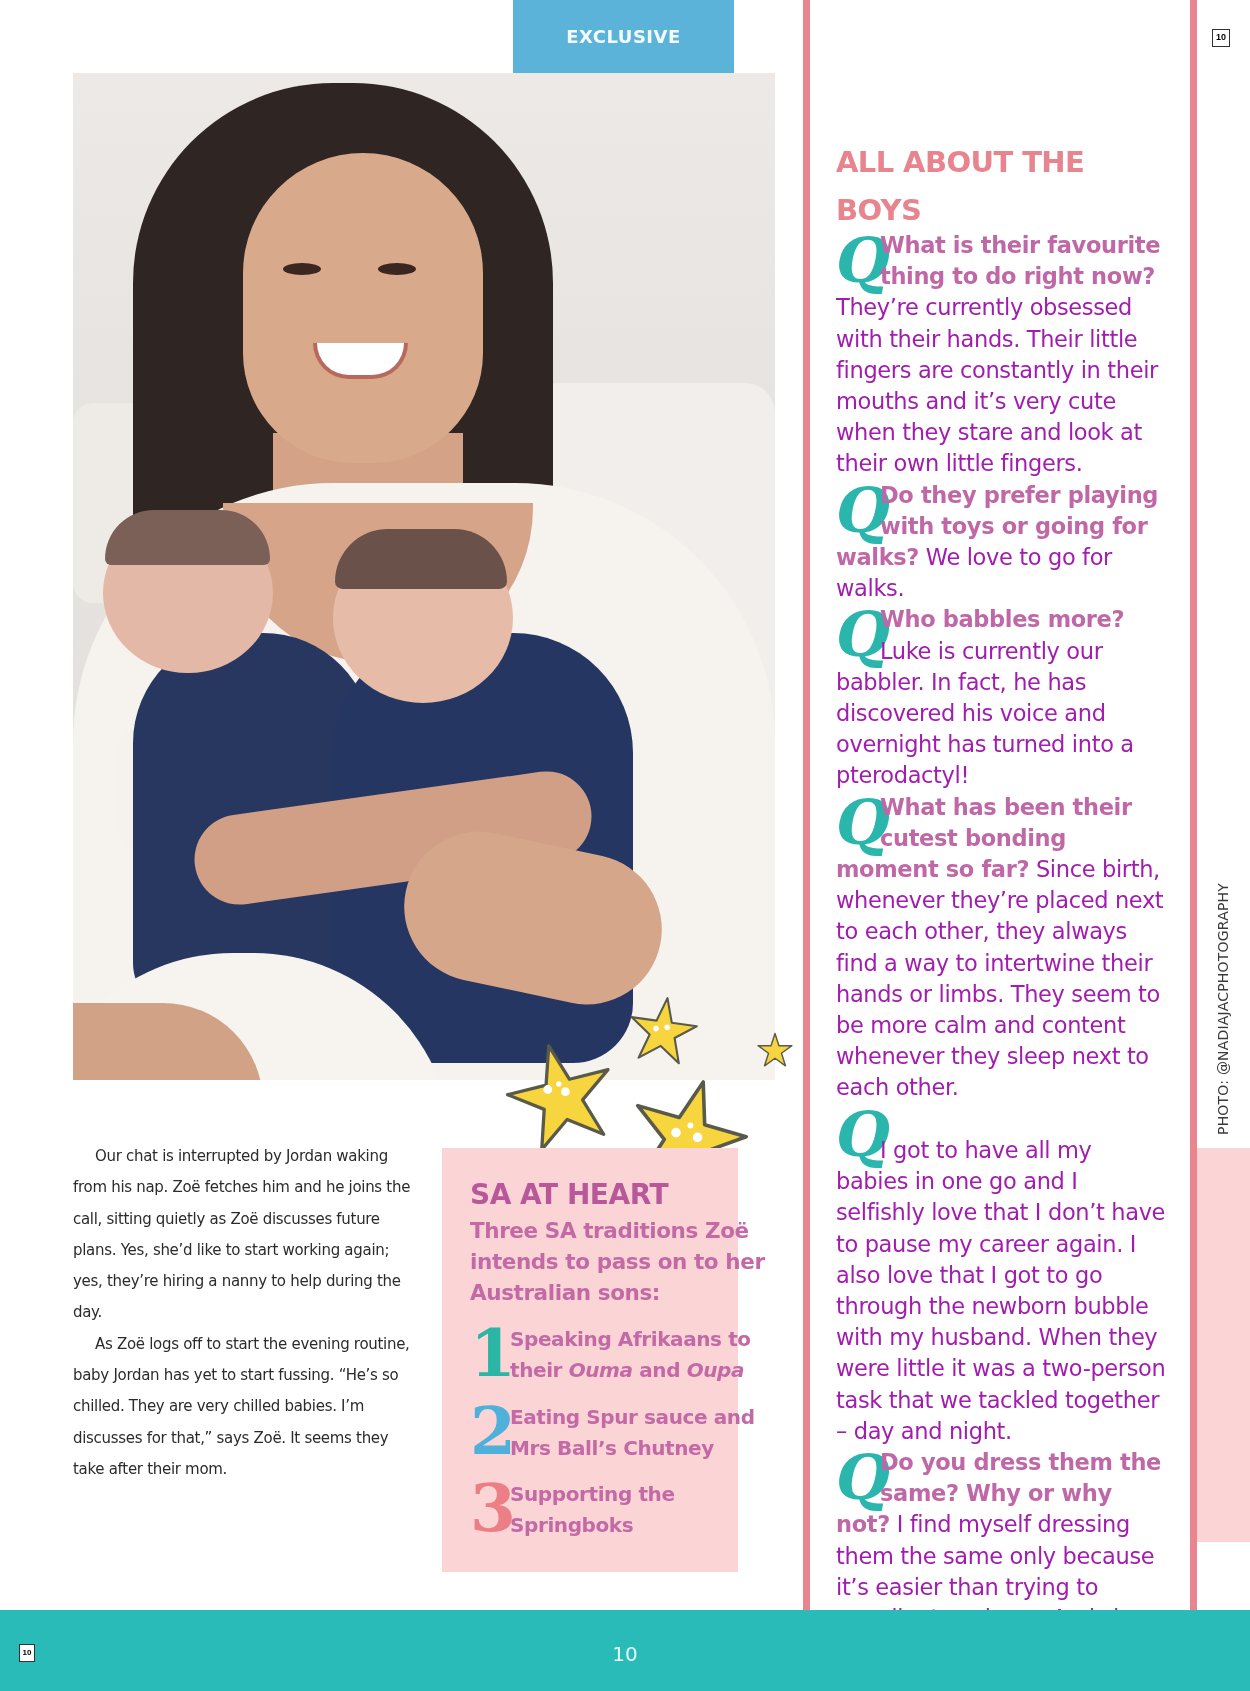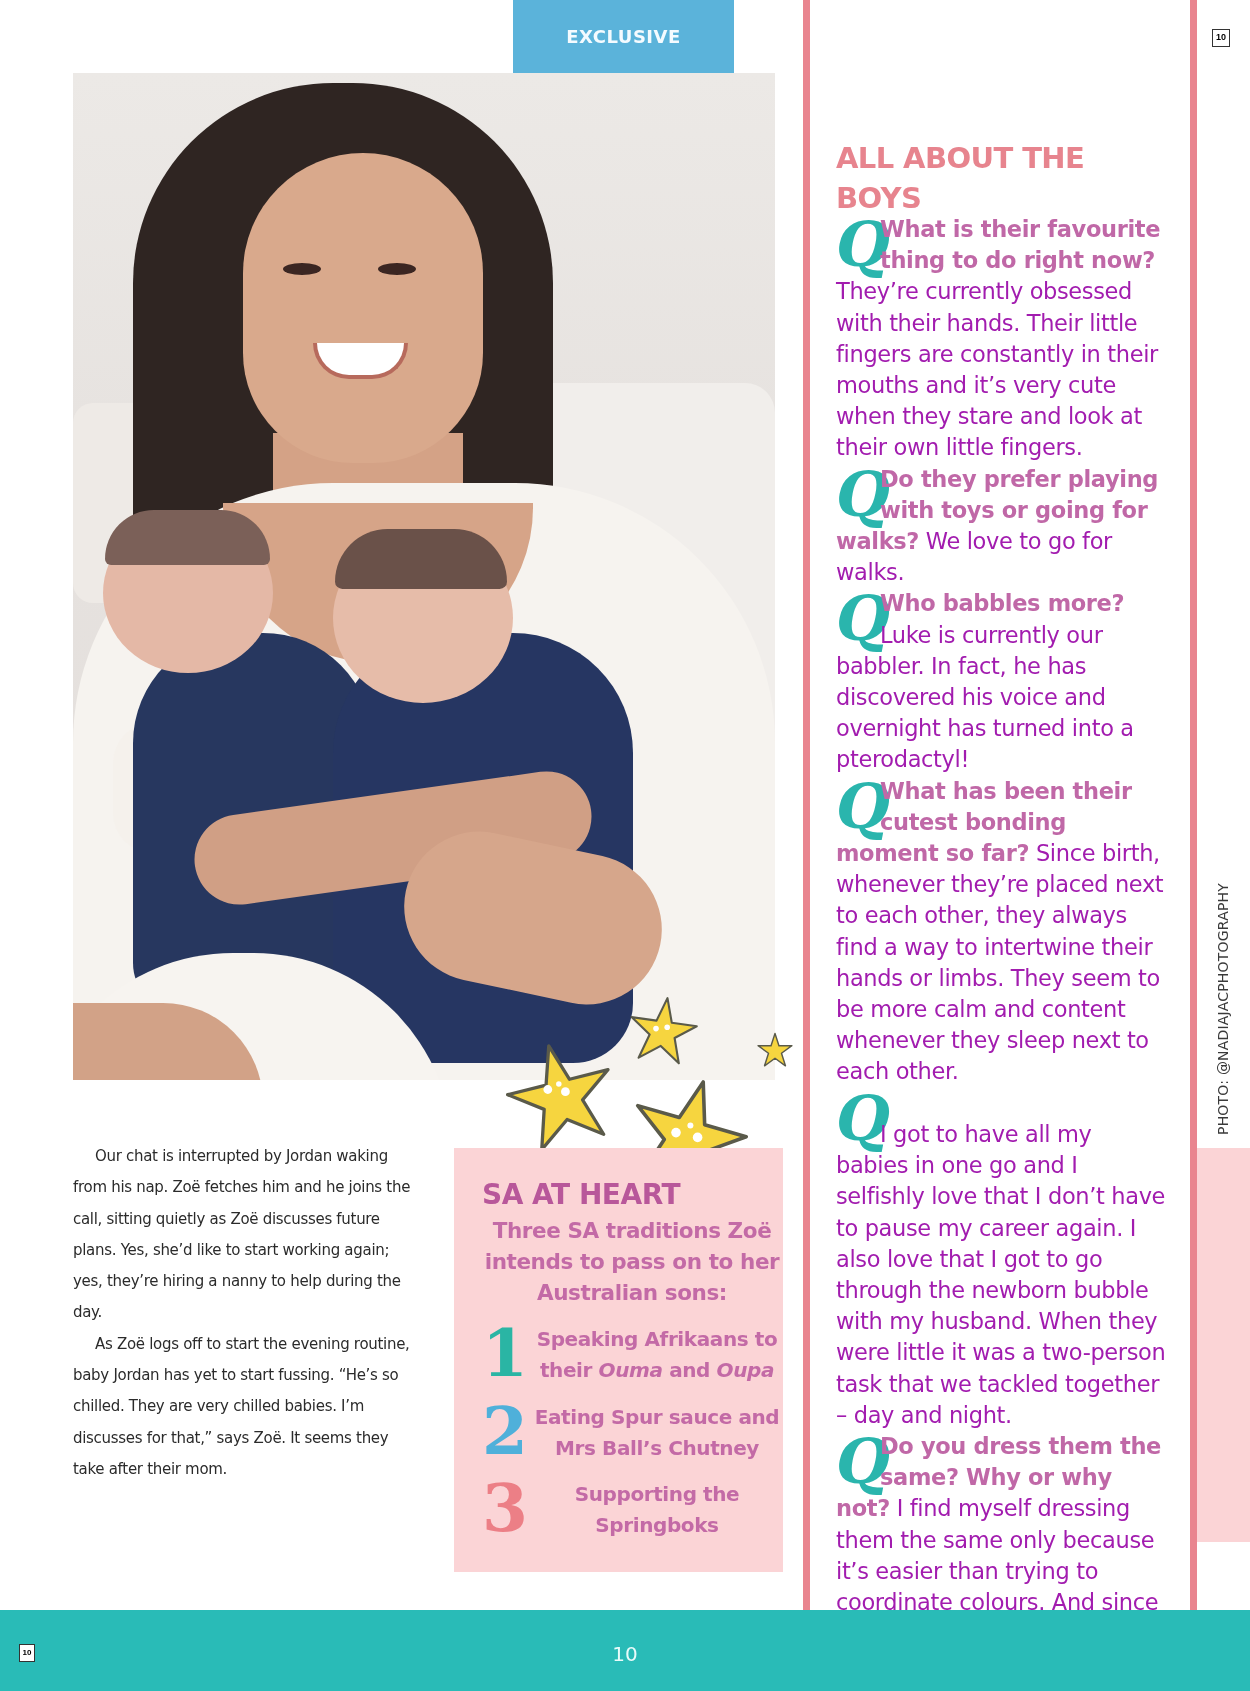--- a/index.html
+++ b/index.html
@@ -71,37 +71,36 @@
 
   
   .body-col {
     position: absolute; left: 73px; top: 1113px; width: 350px;
     font-size: 15px; line-height: 31.3px; color: #2b2b2b; letter-spacing: -0.3px; margin-top: 28px;
   }
   .body-col p { text-indent: 22px; }
 
   
   .sa-panel {
-    position: absolute; left: 454px; top: 1148px; width: 329px; height: 424px;
+    position: absolute; left: 442px; top: 1148px; width: 296px; height: 424px;
     background: #fbd4d6;
-    text-align: center;
   }
   .sa-title { position:absolute; left: 28px; top: 30px; font-weight: bold; font-size: 28px; color: #b8579a; letter-spacing: -0.5px; }
   .sa-sub { position:absolute; left: 28px; top: 67px; width: 300px; font-weight: bold; font-size: 21.5px; line-height: 31px; color: #c36aa6; letter-spacing: -0.4px; }
   .sa-item { position:absolute; left: 28px; width: 310px; display:flex; align-items:flex-start; }
   .sa-num { font-family: "DejaVu Serif", "Liberation Serif", serif; font-weight: bold; font-size: 66px; line-height: 58px; width: 40px; margin-right: 0; }
   .sa-text { font-weight: bold; font-size: 20px; line-height: 31px; color: #c36aa6; letter-spacing: -0.4px; padding-top: 0; }
   .sa-text em { font-style: italic; font-weight: bold; }
 
   
   .right-col {
     position: absolute; left: 836px; top: 138px; width: 330px;
     font-size: 22.5px; line-height: 31.2px; color: #2b2b2b; letter-spacing: -0.35px;
   }
-  .rc-title { font-weight: bold; font-size: 29px; line-height: 40px; color: #e7848e; letter-spacing: -0.6px; margin-bottom: -4px; }
+  .rc-title { font-weight: bold; font-size: 29px; line-height: 48px; color: #e7848e; letter-spacing: -0.6px; margin-bottom: -4px; }
   .qa { position: relative; }
   .q-mark {
     float: left; font-family: "DejaVu Serif", "Liberation Serif", serif; font-style: italic; font-weight: bold;
     font-size: 62px; line-height: 58px; height: 60px; color: #2ab5ad; margin-right: 2px; margin-top: 2px; width: 42px;
   }
   .q-text { color: #c068a7; font-weight: bold; }
   .a-text { color: #a21caf; }
 
   .footer {
     position: absolute; left: 0; top: 1610px; width: 1250px; height: 81px; background: #29bbb7;

